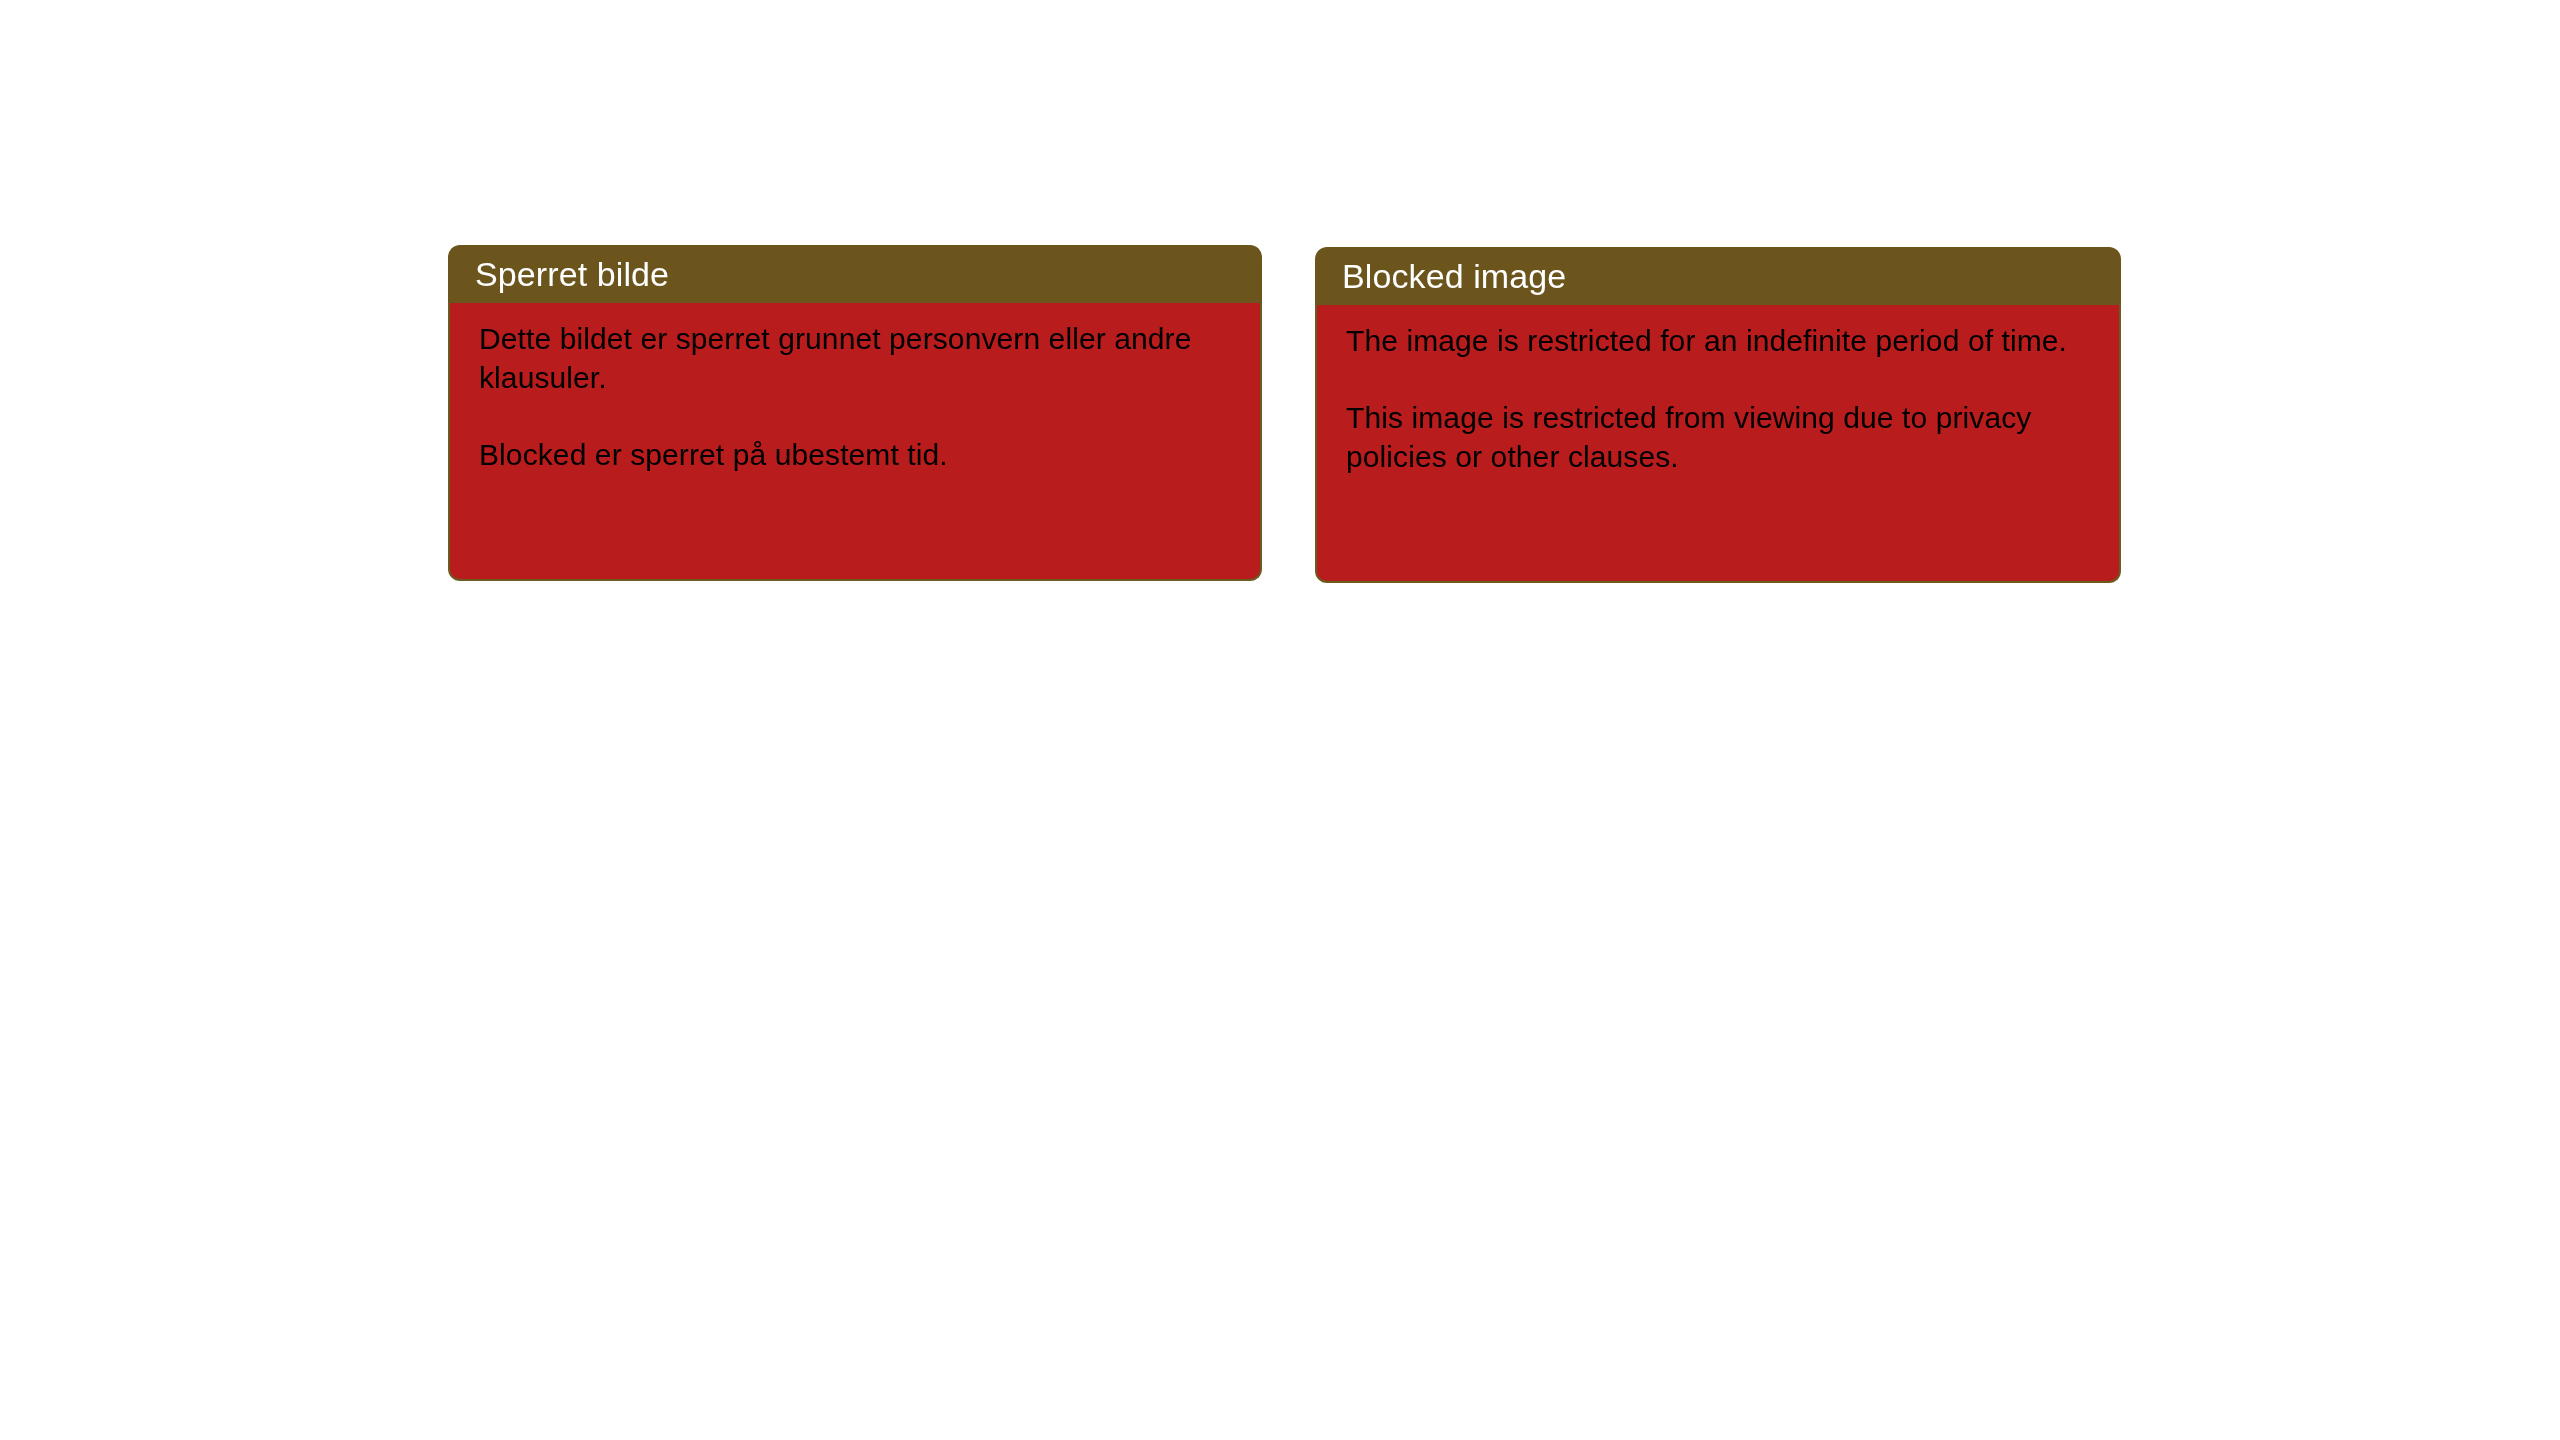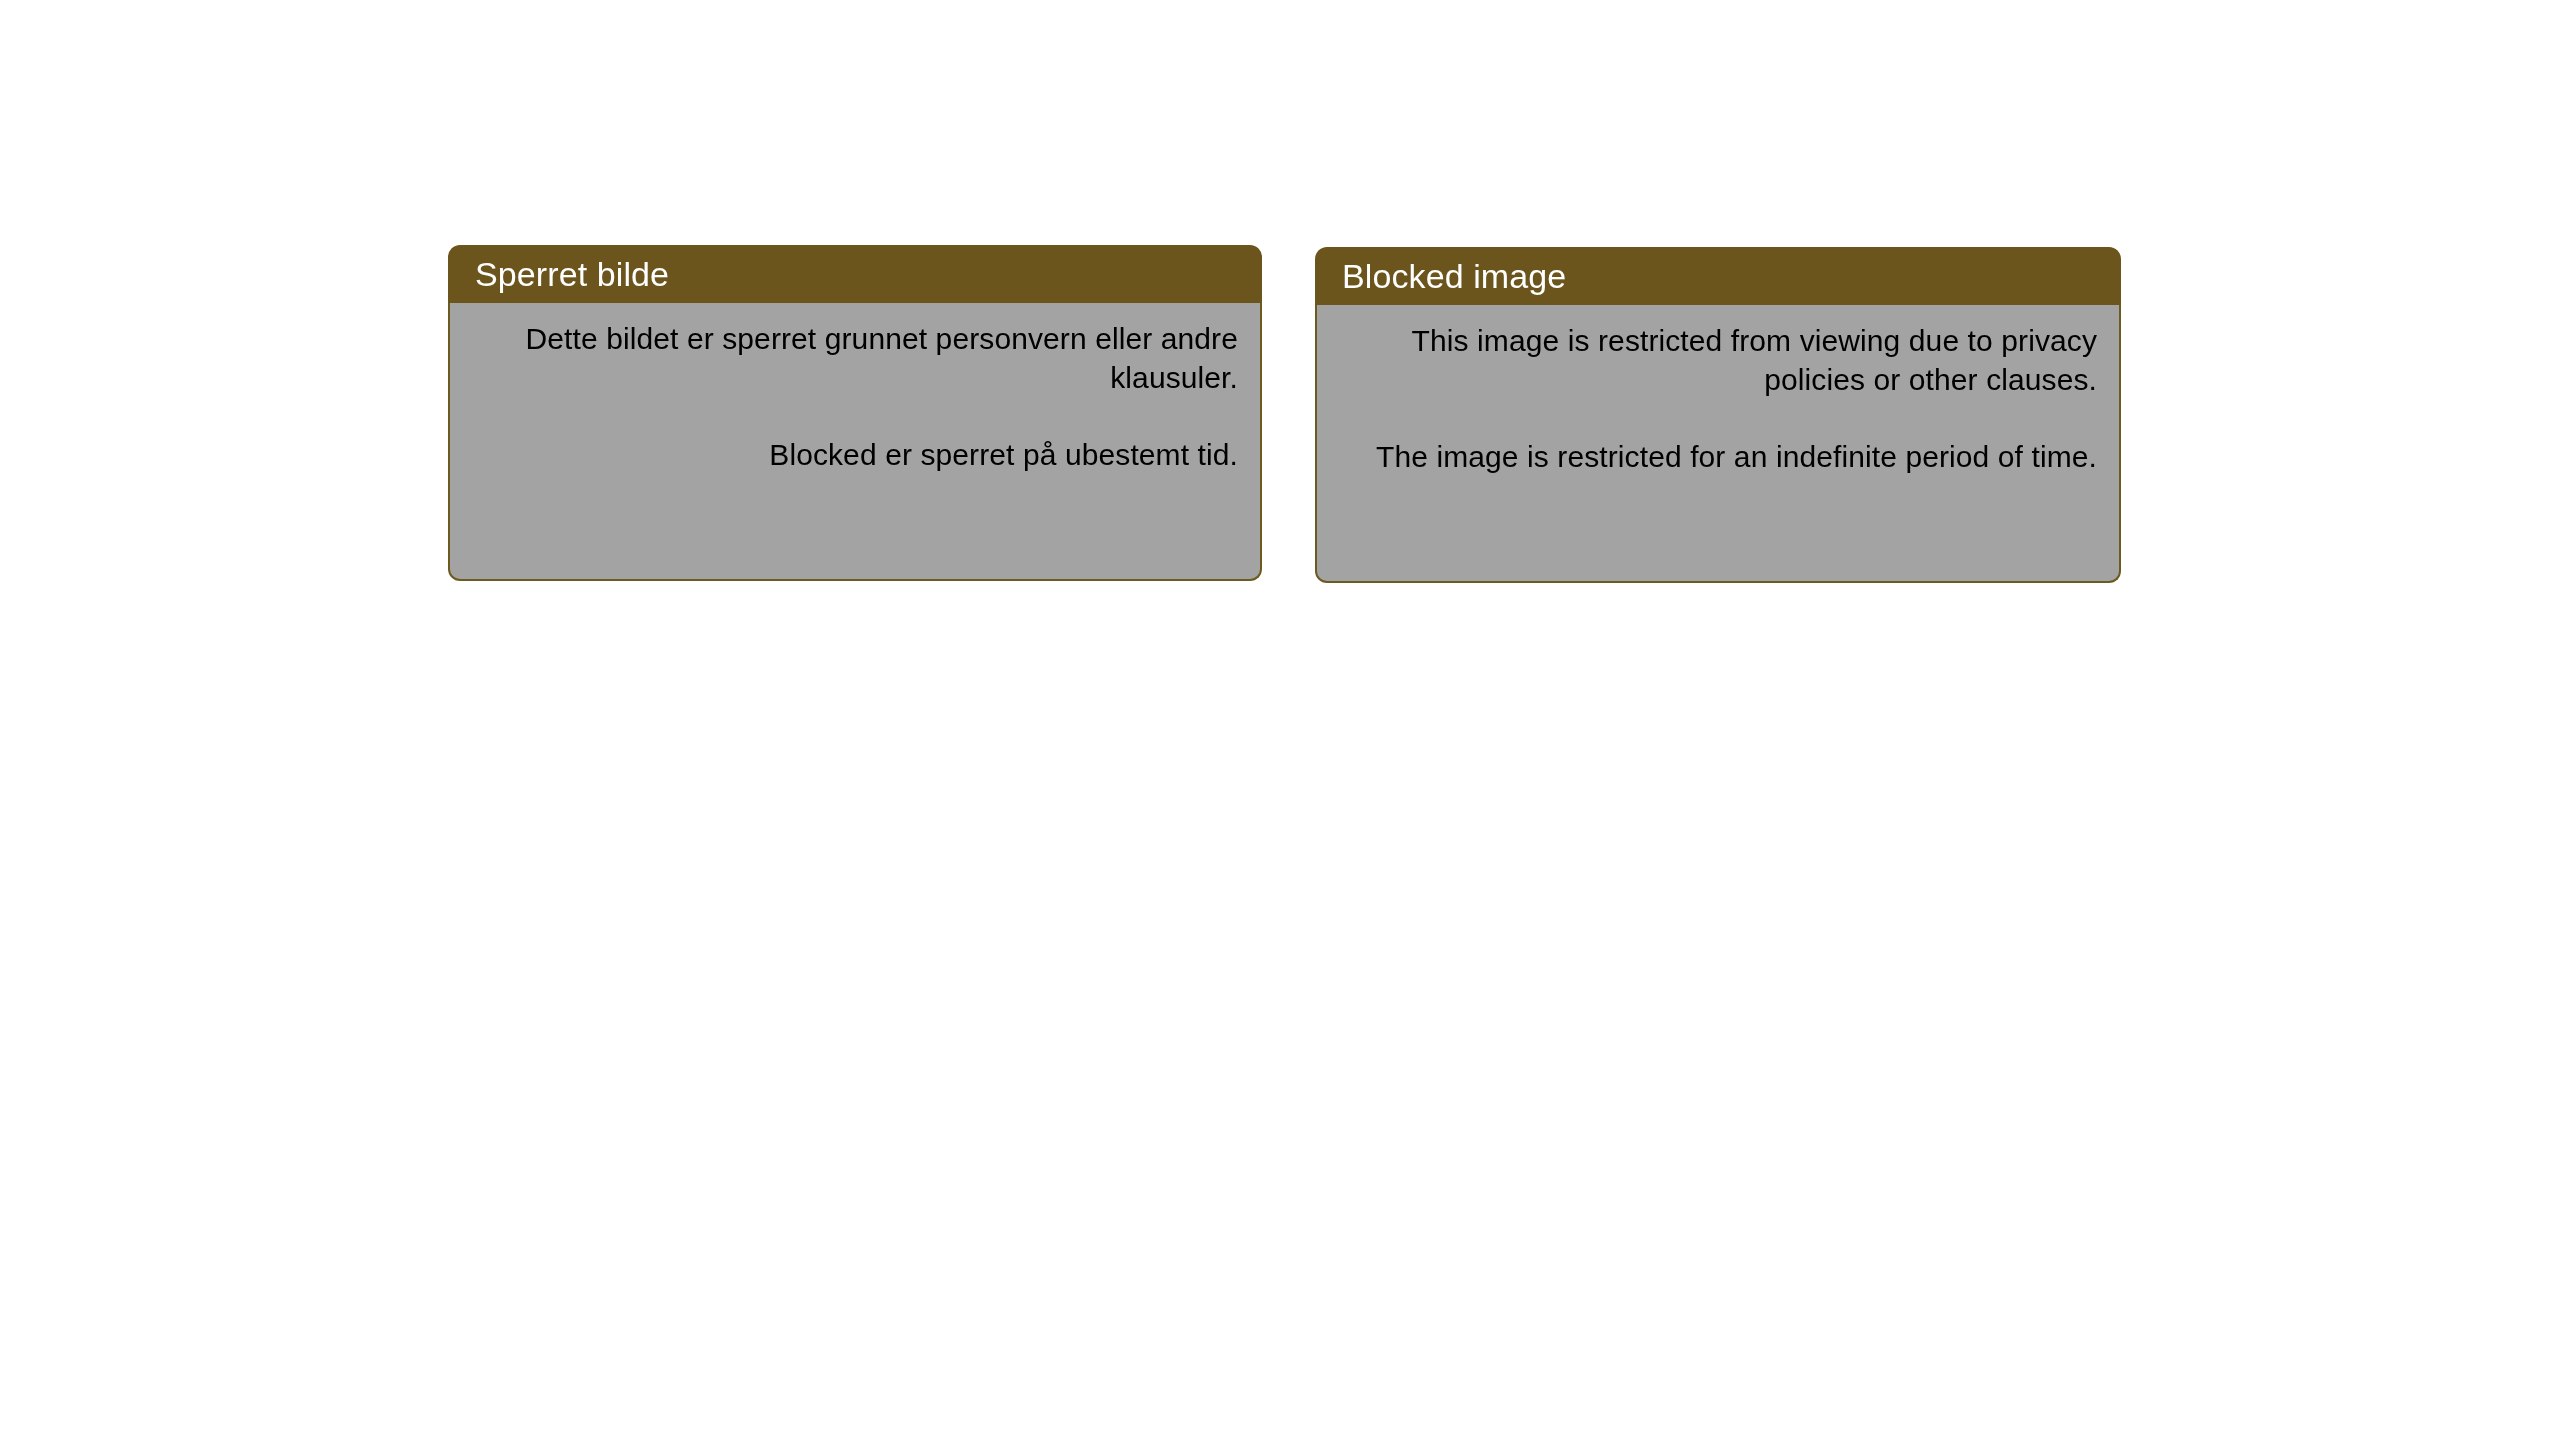--- a/index.html
+++ b/index.html
@@ -60,27 +60,26 @@
     font-size: 34px;
     font-weight: 400;
     line-height: 38px;
     letter-spacing: 0.1px;
     white-space: nowrap;
   }
 
   .card-body {
     box-sizing: border-box;
     height: 278px;
-    background: #a3a3a3;
+    background: #b91c1c;
     border-left: 2px solid #6b5b1f;
     border-right: 2px solid #6b5b1f;
     border-bottom: 2px solid #6b5b1f;
     border-radius: 0 0 12px 12px;
     padding: 16px 22px 12px 29px;
-    text-align: right;
   }
 
   .card-paragraph {
     margin: 0;
     color: #000000;
     font-family: "Liberation Sans", sans-serif;
     font-size: 30px;
     font-weight: 400;
     line-height: 39px;
     letter-spacing: 0.1px;
@@ -103,18 +102,18 @@
       <p class="card-paragraph">Dette bildet er sperret grunnet personvern eller andre klausuler.</p>
       <p class="card-paragraph">Blocked er sperret på ubestemt tid.</p>
     </div>
   </section>
 
   <section class="notice-card right">
     <div class="card-header">
       <span class="card-title">Blocked image</span>
     </div>
     <div class="card-body">
+      <p class="card-paragraph">The image is restricted for an indefinite period of time.</p>
       <p class="card-paragraph">This image is restricted from viewing due to privacy policies or other clauses.</p>
-      <p class="card-paragraph">The image is restricted for an indefinite period of time.</p>
     </div>
   </section>
 
 </div>
 
 </body></html>

